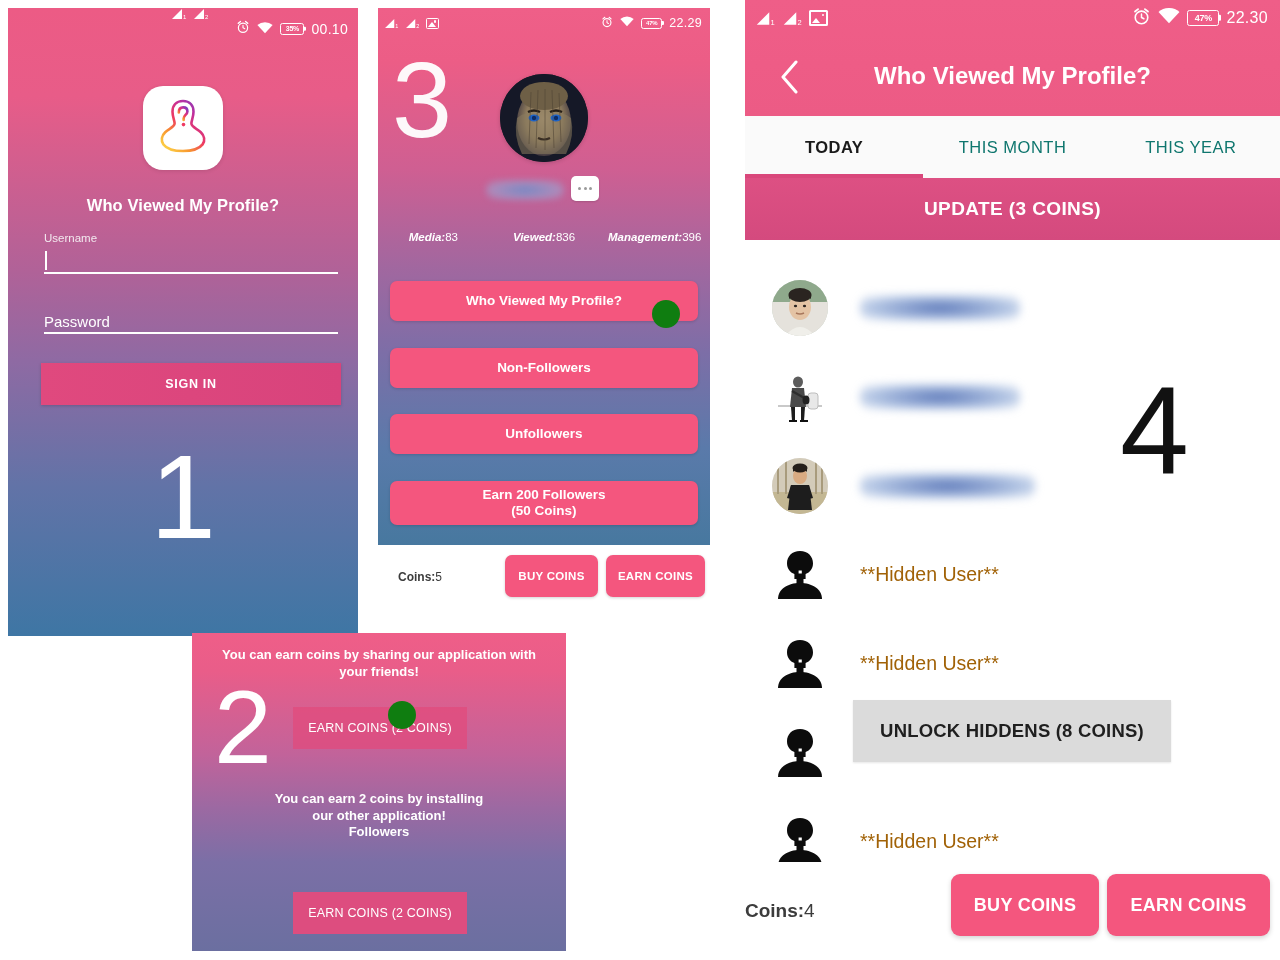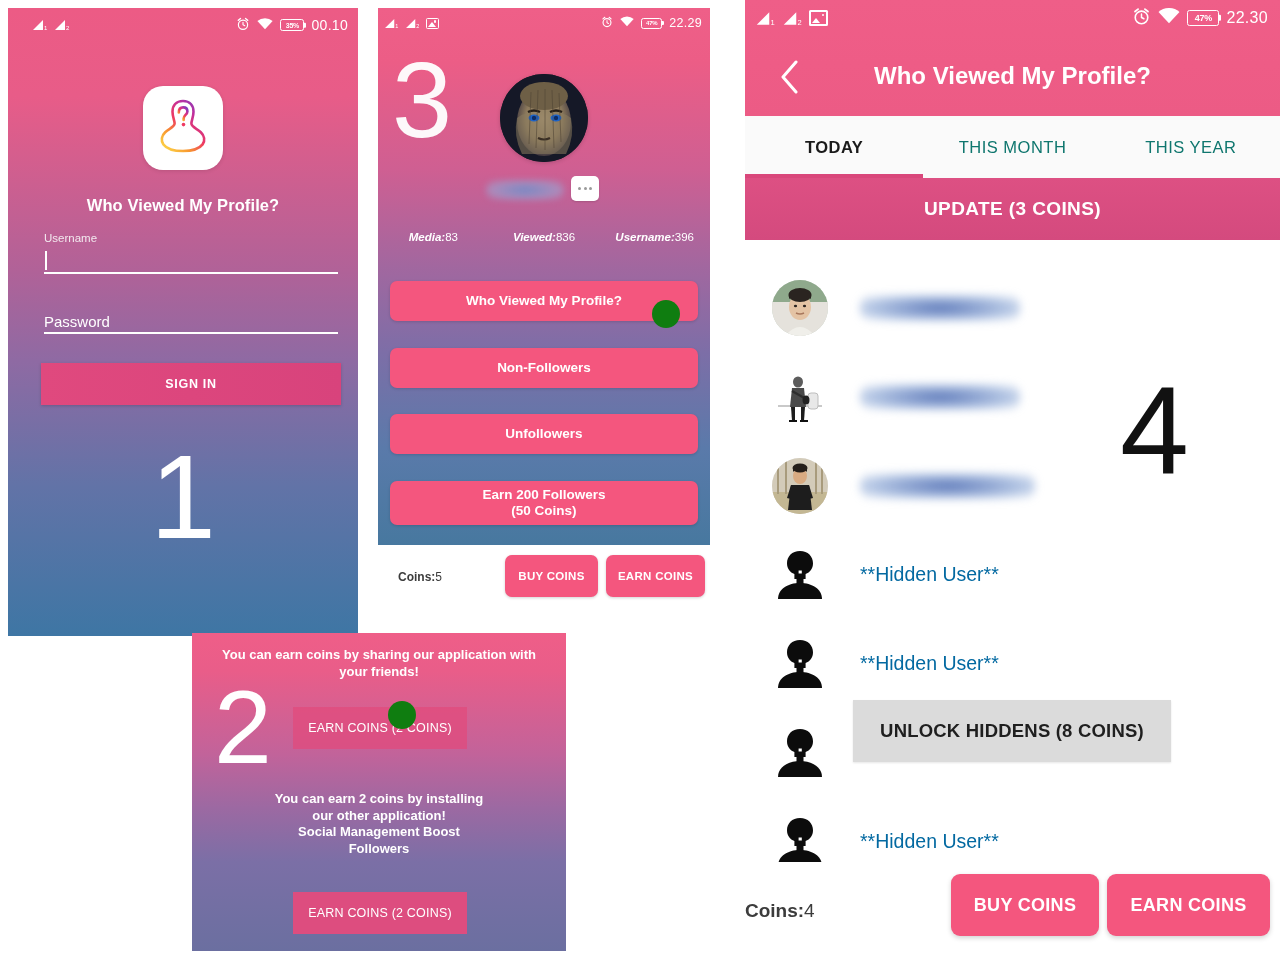--- a/index.html
+++ b/index.html
@@ -43,21 +43,21 @@
     font-weight:300;
     line-height:1;
     user-select:none;
   }
 
   
   #p1{
     left:8px;top:8px;width:350px;height:628px;
     background:linear-gradient(180deg,#ec5b85 0%,#e85c88 14%,#b06298 42%,#8f6aa3 56%,#6273a7 76%,#3e76a4 100%);
   }
-  #p1 .statusbar{height:34px;padding:0 10px 0 24px;font-size:14px;}
+  #p1 .statusbar{height:34px;padding:0 10px 0 24px;font-size:14px;flex-direction:column;}
   .logo-card{
     position:absolute;left:50%;top:78px;transform:translateX(-50%);
     width:80px;height:84px;background:#fff;border-radius:20px;
     display:flex;align-items:center;justify-content:center;
     box-shadow:0 1px 4px rgba(0,0,0,.12);
   }
   .app-title{
     position:absolute;left:0;right:0;top:188px;text-align:center;
     color:#fff;font-size:16.5px;font-weight:700;letter-spacing:.1px;
   }
@@ -202,21 +202,21 @@
   .vname-blur{
     margin-left:32px;height:26px;border-radius:11px;
     background:radial-gradient(ellipse at 50% 50%, rgba(80,110,180,.92) 0%, rgba(130,160,210,.6) 62%, rgba(190,205,235,0) 100%);
     filter:blur(4px);
   }
   .hidden-icon{
     width:56px;height:56px;margin-left:27px;flex:0 0 auto;
     display:flex;align-items:center;justify-content:center;
   }
   .hidden-name{
-    margin-left:32px;color:#0369a1;font-size:19.5px;
+    margin-left:32px;color:#a16207;font-size:19.5px;
   }
   .unlock-btn{
     position:absolute;left:108px;top:700px;width:318px;height:62px;
     background:#dbdbdb;color:#1f1f1f;font-size:18.5px;font-weight:700;letter-spacing:.2px;
     display:flex;align-items:center;justify-content:center;
     border:0;cursor:pointer;box-shadow:0 1px 2px rgba(0,0,0,.10);
   }
   #p4 .step-num{left:375px;top:368px;font-size:124px;color:#111;font-weight:300;}
   .p4-footer{
     position:absolute;left:0;top:862px;width:535px;height:98px;background:#fff;
@@ -386,21 +386,21 @@
 
     <button class="dots-btn">
       <i></i>
         <i></i>
         <i></i>
     </button>
 
     <div class="stats-row">
       <span><b>Media:</b><em>83</em></span>
       <span><b>Viewed:</b><em>836</em></span>
-      <span><b>Username:</b><em>396</em></span>
+      <span><b>Management:</b><em>396</em></span>
     </div>
 
     <button class="menu-btn" style="top:273px;">Who Viewed My Profile?</button>
     <div class="green-dot" style="left:274px;top:292px;"></div>
 
     <button class="menu-btn" style="top:340px;">Non-Followers</button>
     <button class="menu-btn" style="top:406px;">Unfollowers</button>
 
     <button class="menu-btn" style="top:473px;height:44px;flex-direction:column;">
       <span>Earn 200 Followers</span>
@@ -420,21 +420,20 @@
 
   <div class="earn-text" style="top:14px;">You can earn coins by sharing our application with your friends!</div>
 
   <button class="earn-btn" style="left:101px;top:74px;width:174px;">EARN COINS (2 COINS)</button>
 
   <div class="green-dot" style="position:absolute;left:196px;top:68px;width:28px;height:28px;"></div>
 
   <div class="earn-text" style="top:158px;">
     <div>You can earn 2 coins by installing</div>
     <div>our other application!</div>
-    <div>Social Management Boost</div>
     <div>Followers</div>
   </div>
 
   <button class="earn-btn" style="left:101px;top:259px;width:174px;background:rgba(230,74,124,.92);">EARN COINS (2 COINS)</button>
 </div>
 
 <div class="panel" id="p4">
 
   <div class="p4-appbar">
     <div class="statusbar">

